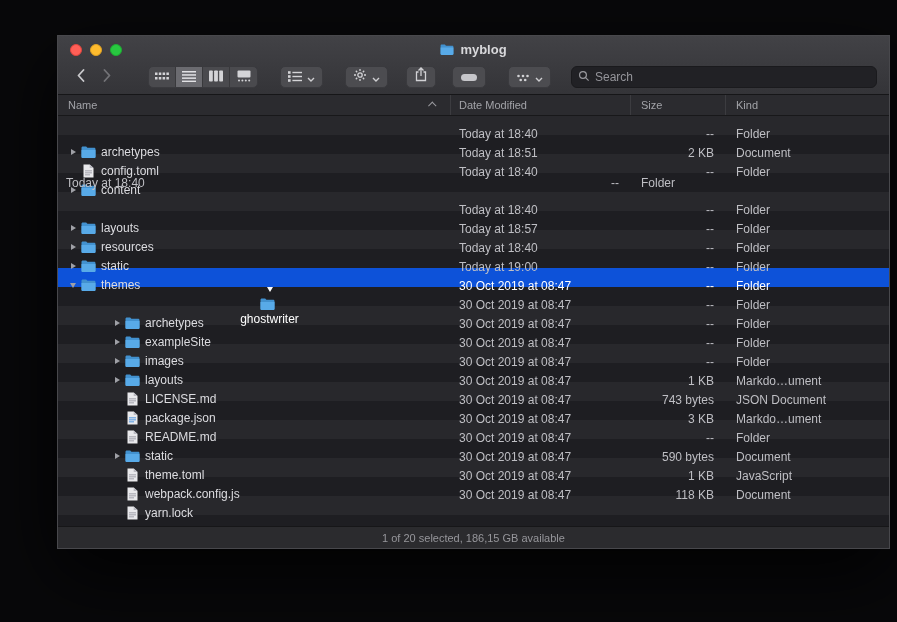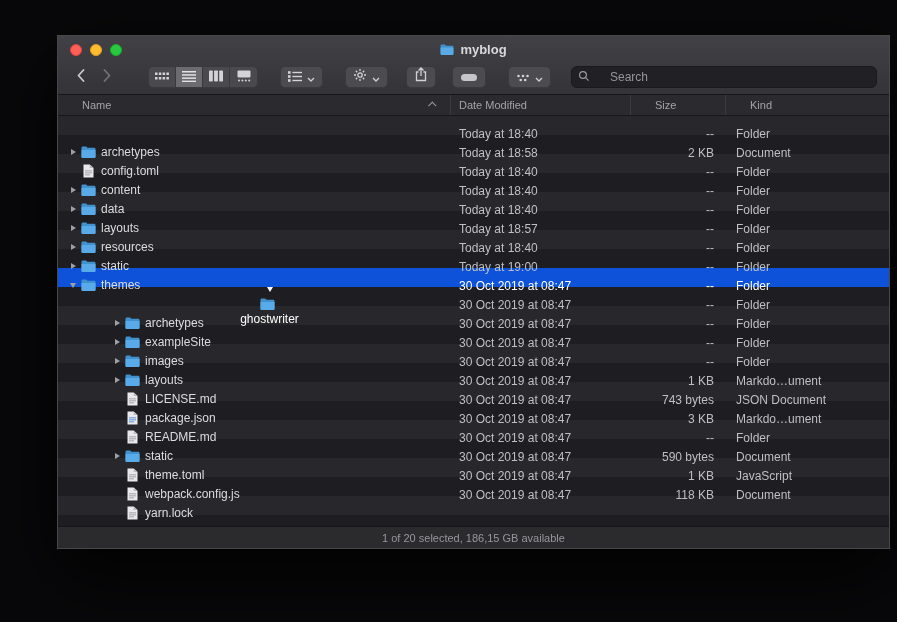--- a/index.html
+++ b/index.html
@@ -31,30 +31,30 @@
   .seg-control { display:flex; height:22px; margin-left:28px; background:#4a4a4e;
                  border:1px solid #3a3a3e; border-radius:5px; overflow:hidden; }
   .seg { width:27px; display:flex; align-items:center; justify-content:center; border-right:1px solid #39393c; }
   .seg:last-child { border-right:none; }
   .seg.active { background:#6b6b70; }
   .dd-btn { margin-left:22px; padding:0 7px; gap:5px; }
   .icon-btn { margin-left:18px; width:30px; }
   .pill-btn { margin-left:16px; width:34px; }
   .search-field { flex:1; margin-left:20px; margin-right:2px; height:22px;
                   background:#212125; border:1px solid #1a1a1d; border-radius:6px;
-                  display:flex; align-items:center; padding:0 6px; gap:20px; }
+                  display:flex; align-items:center; padding:0 6px; gap:5px; }
   .search-field input { flex:1; background:transparent; border:none; outline:none;
                         color:#d8d8db; font-size:12px; font-family:inherit; }
   .search-field input::placeholder { color:#94949a; }
 
   
   .list-header { height:21px; display:grid; grid-template-columns:393px 180px 95px auto;
                  background:#2b2b2f; border-bottom:1px solid #18181a;
                  font-size:11px; color:#a2a3a8; align-items:center; }
-  .hcell { height:100%; display:flex; align-items:center; border-right:1px solid #3c3c40; padding-left:24px; position:relative; }
+  .hcell { height:100%; display:flex; align-items:center; border-right:1px solid #3c3c40; padding-left:10px; position:relative; }
   .hcell:last-child { border-right:none; }
   .sort-caret { position:absolute; right:14px; width:6px; height:6px;
                 border-left:1.5px solid #9a9a9f; border-top:1.5px solid #9a9a9f;
                 transform:rotate(45deg) translateY(1px); }
 
   
   .file-list { flex:1; overflow:hidden; background:#1e1e22; }
   .row { height:19px; display:grid; grid-template-columns:393px 180px 95px auto;
          align-items:center; font-size:12px; color:#dcdce0; }
   .file-list .row:nth-child(odd) { background:#28282c; }
@@ -300,50 +300,40 @@
             <svg width="11" height="14" viewBox="0 0 11 14">
               <path d="M.5.5h6.2L10.5 4v9.5H.5z" fill="#e9e9ec"></path>
               <path d="M6.7.5L10.5 4H6.7z" fill="#b9b9c0"></path>
               <rect x="2" y="6.4" width="7" height="0.9" fill="#9a9aa2"></rect>
               <rect x="2" y="8.4" width="7" height="0.9" fill="#9a9aa2"></rect>
               <rect x="2" y="10.4" width="5" height="0.9" fill="#9a9aa2"></rect>
             </svg>
           </span>
       <span class="name-label">config.toml</span>
     </div>
-    <div class="date-cell">Today at 18:58</div>
+    <div class="date-cell">Today at 18:51</div>
     <div class="size-cell">2 KB</div>
     <div class="kind-cell">Document</div>
   </div>
       <div class="row level-0">
     <div class="name-cell">
       <span class="disclosure collapsed"></span>
       <span class="item-icon">
             <svg width="15" height="12" viewBox="0 0 15 12">
               <path d="M.5 1.8C.5 1.1 1.1.5 1.8.5h3.4l1.2 1.3h6.8c.7 0 1.3.6 1.3 1.3v7.6c0 .7-.6 1.3-1.3 1.3H1.8C1.1 12 .5 11.4.5 10.7z" fill="#4291cf"></path>
               <path d="M.5 3.9h14v6.8c0 .7-.6 1.3-1.3 1.3H1.8C1.1 12 .5 11.4.5 10.7z" fill="#58aae8"></path>
             </svg>
           </span>
       <span class="name-label">content</span>
     </div>
     <div class="date-cell">Today at 18:40</div>
     <div class="size-cell">--</div>
     <div class="kind-cell">Folder</div>
   </div>
       <div class="row level-0">
-    <div class="name-cell">
-      <span class="disclosure collapsed"></span>
-      <span class="item-icon">
-            <svg width="15" height="12" viewBox="0 0 15 12">
-              <path d="M.5 1.8C.5 1.1 1.1.5 1.8.5h3.4l1.2 1.3h6.8c.7 0 1.3.6 1.3 1.3v7.6c0 .7-.6 1.3-1.3 1.3H1.8C1.1 12 .5 11.4.5 10.7z" fill="#4291cf"></path>
-              <path d="M.5 3.9h14v6.8c0 .7-.6 1.3-1.3 1.3H1.8C1.1 12 .5 11.4.5 10.7z" fill="#58aae8"></path>
-            </svg>
-          </span>
-      <span class="name-label">data</span>
-    </div>
     <div class="date-cell">Today at 18:40</div>
     <div class="size-cell">--</div>
     <div class="kind-cell">Folder</div>
   </div>
       <div class="row level-0">
     <div class="name-cell">
       <span class="disclosure collapsed"></span>
       <span class="item-icon">
             <svg width="15" height="12" viewBox="0 0 15 12">
               <path d="M.5 1.8C.5 1.1 1.1.5 1.8.5h3.4l1.2 1.3h6.8c.7 0 1.3.6 1.3 1.3v7.6c0 .7-.6 1.3-1.3 1.3H1.8C1.1 12 .5 11.4.5 10.7z" fill="#4291cf"></path>

